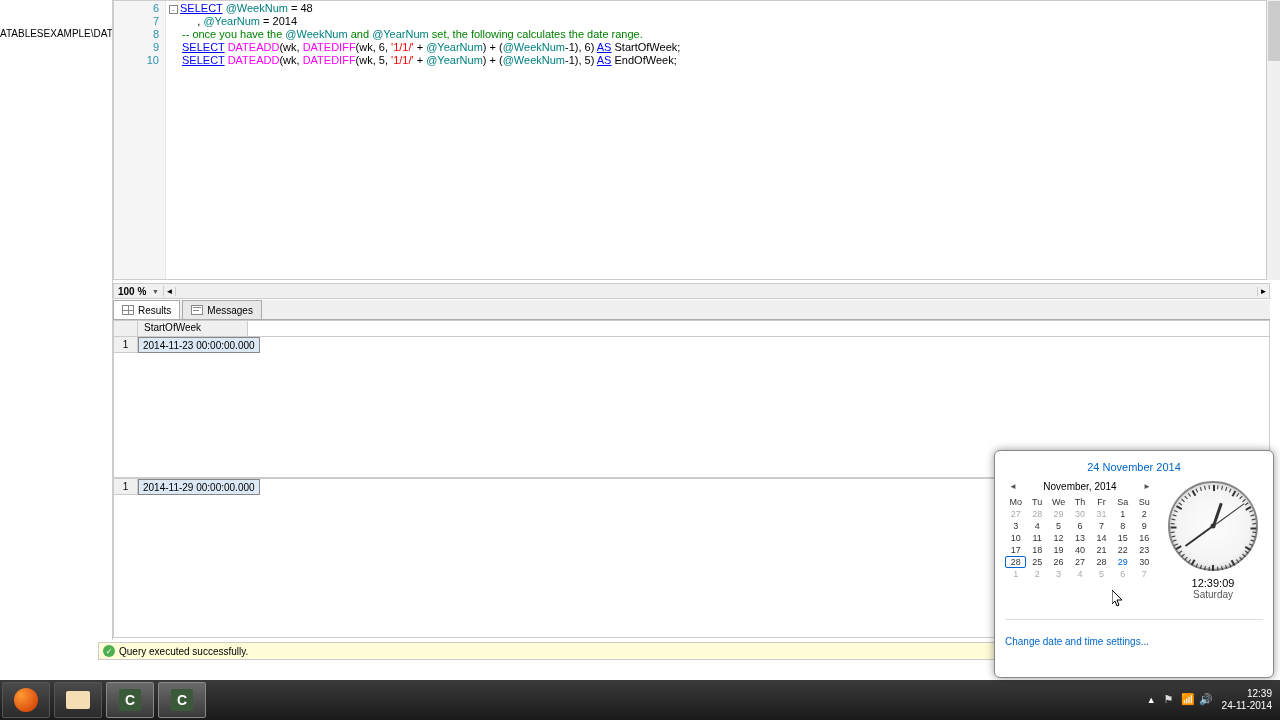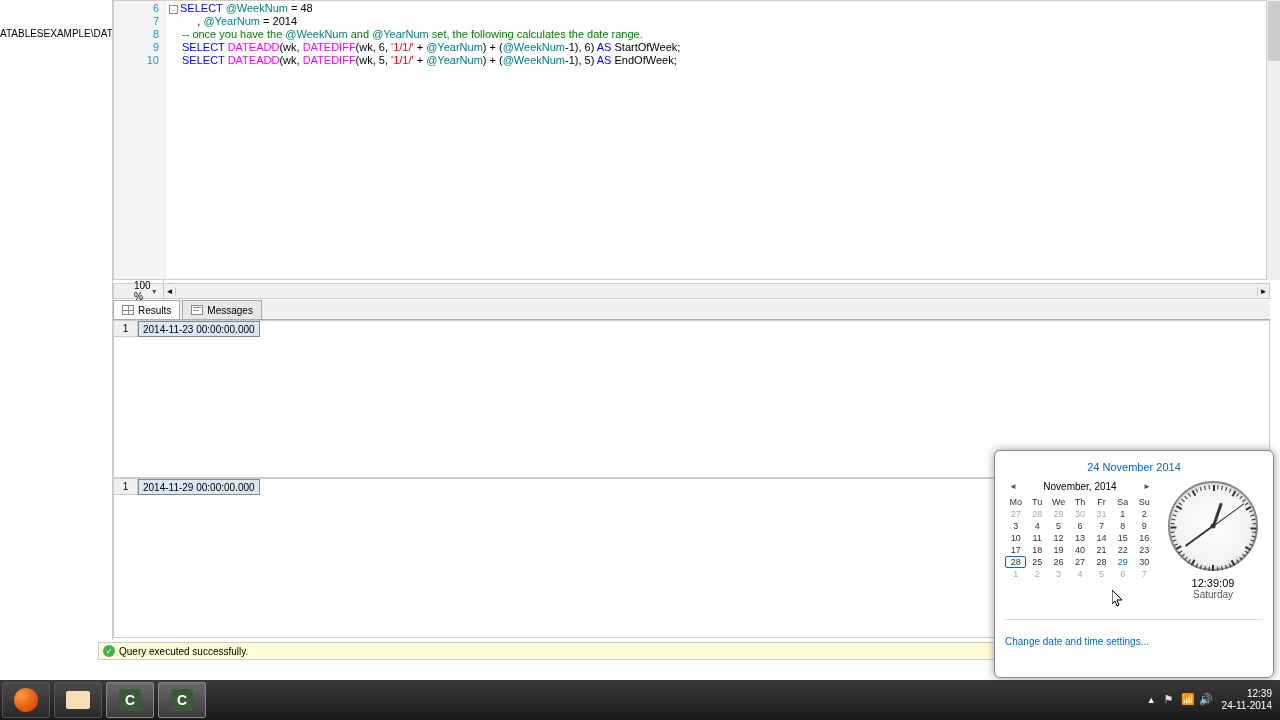--- a/index.html
+++ b/index.html
@@ -7,31 +7,31 @@
 
 .left-panel { position: absolute; left: 0; top: 0; width: 113px; height: 640px; background: #fff; border-right: 1px solid #ccc; font-size: 10px; padding-top: 28px; overflow: hidden; }
 .left-panel-text { white-space: nowrap; }
 
 .editor-area { position: absolute; left: 113px; top: 0; right: 10px; height: 280px; background: #fff; border: 1px solid #ccc; display: flex; }
 .gutter { width: 52px; background: #f5f5f5; border-right: 1px solid #e8e8e8; text-align: right; padding-right: 6px; font-family: Consolas, monospace; font-size: 11px; color: #2b91af; line-height: 13px; padding-top: 1px; }
 .gutter div { height: 13px; }
 .code { flex: 1; font-family: Consolas, monospace; font-size: 11px; line-height: 13px; padding-left: 3px; white-space: pre; padding-top: 1px; }
 .code-line { height: 13px; }
 .fold { display: inline-block; width: 9px; height: 9px; border: 1px solid #888; font-size: 7px; line-height: 7px; text-align: center; color: #555; margin-right: 2px; vertical-align: middle; }
-.kw { color: #0000ff; }
+.kw { color: #0000ff; text-decoration: underline; }
 .var { color: #008080; }
 .str { color: #ff0000; }
 .cmt { color: #008000; }
 .fn { color: #ff00ff; }
 
 .editor-scroll { position: absolute; right: 0; top: 0; width: 14px; height: 280px; background: #f0f0f0; border-left: 1px solid #ccc; }
 .editor-scroll-thumb { width: 12px; height: 60px; background: #ccc; margin: 1px auto; }
 
 .zoom-bar { position: absolute; left: 113px; top: 283px; right: 10px; height: 16px; background: #f0f0f0; border: 1px solid #ccc; display: flex; align-items: center; font-size: 10px; }
-.zoom-combo { width: 50px; border-right: 1px solid #ccc; padding: 0 20px; display: flex; justify-content: space-between; align-items: center; }
+.zoom-combo { width: 50px; border-right: 1px solid #ccc; padding: 0 4px; display: flex; justify-content: space-between; align-items: center; font-weight: bold; }
 .zoom-arrow { font-size: 7px; color: #555; }
 .hscroll-left { width: 12px; text-align: center; border-right: 1px solid #ccc; font-size: 8px; }
 .hscroll-track { flex: 1; }
 .hscroll-right { width: 12px; text-align: center; border-left: 1px solid #ccc; font-size: 8px; }
 
 .tabs-bar { position: absolute; left: 113px; top: 300px; right: 10px; height: 20px; background: #f0f0f0; display: flex; border-bottom: 1px solid #aaa; }
 .tab { display: flex; align-items: center; padding: 2px 8px; font-size: 10px; border: 1px solid #aaa; border-bottom: none; margin-right: 2px; background: #fff; gap: 4px; }
 .tab.inactive { background: #e8e8e8; }
 .tab-icon { width: 12px; height: 10px; display: inline-block; }
 .grid-icon { background: linear-gradient(#fff 50%, #fff 50%); border: 1px solid #888; position: relative; }
@@ -134,20 +134,24 @@
     <span class="tab-icon" style="border:1px solid #888;background:#fff;position:relative;">
         <span style="position:absolute;left:1px;top:1px;right:1px;height:1px;background:#888"></span>
         <span style="position:absolute;left:1px;top:4px;right:3px;height:1px;background:#888"></span>
       </span>
     <span>Messages</span>
   </div>
 </div>
 
 <div class="results-pane">
   <div class="rgrid">
+    <div class="rgrid-head">
+      <div class="rgrid-corner"></div>
+      <div class="rgrid-col">StartOfWeek</div>
+    </div>
     <div class="rgrid-row">
       <div class="rgrid-rownum">1</div>
       <div class="rgrid-cell">2014-11-23 00:00:00.000</div>
     </div>
   </div>
 </div>
 
 <div class="results-pane2">
   <div class="rgrid">
     <div class="rgrid-row">

